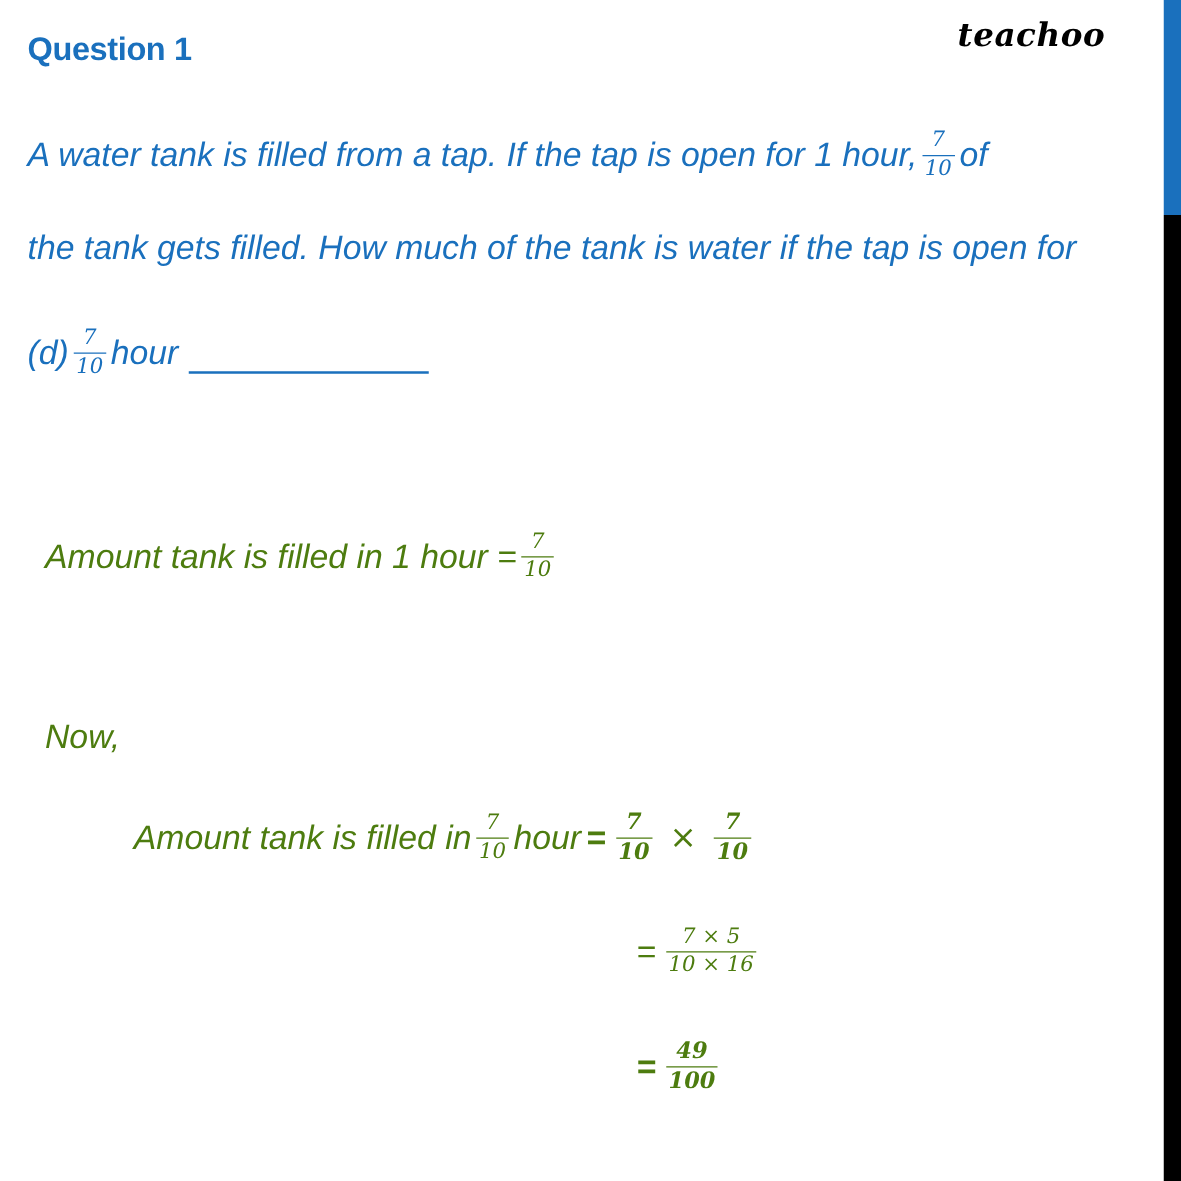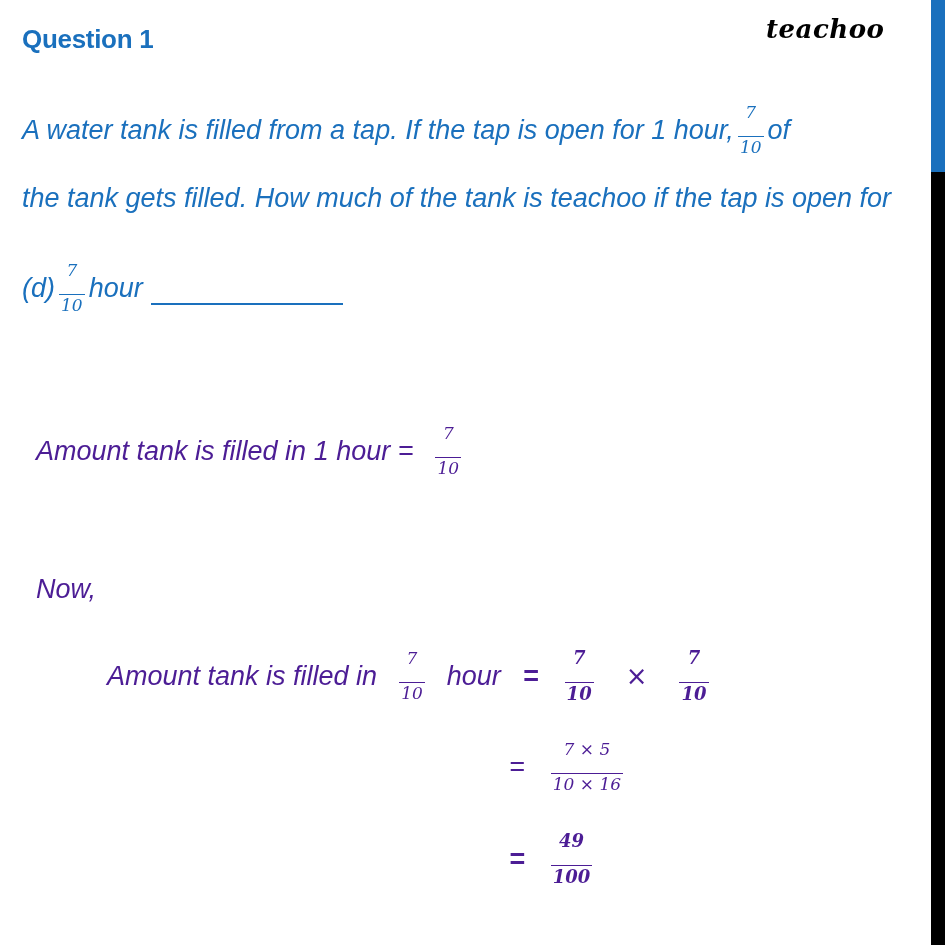--- a/index.html
+++ b/index.html
@@ -8,21 +8,21 @@
       background: #ffffff;
     }
     body {
       width: 945px;
       height: 945px;
       position: relative;
       overflow: hidden;
       font-family: "Liberation Sans", "DejaVu Sans", sans-serif;
     }
     .blue { color: #1a70bd; }
-    .black { color: #4c1d95; gap: 18px; }
+    .black { color: #4d7c0f; }
 
     .question-title {
       position: absolute;
       left: 22px;
       top: 24px;
       font-size: 26px;
       font-weight: bold;
       color: #1a70bd;
       letter-spacing: -0.3px;
     }
@@ -69,21 +69,20 @@
       vertical-align: middle;
       font-family: "DejaVu Serif", serif;
       font-size: 17px;
       line-height: 1.05;
       margin: 0 4px;
     }
     .frac .num { padding: 0 2px 2px 2px; }
     .frac .den {
       border-top: 1.6px solid currentColor;
       padding: 2px 2px 0 2px;
-      margin-top: 12px;
     }
     .frac.bold { font-weight: bold; }
     .frac.big { font-size: 18px; }
 
     .blank {
       display: inline-block;
       width: 192px;
       border-bottom: 2px solid #1a70bd;
       height: 20px;
       margin-left: 8px;
@@ -107,21 +106,21 @@
 <div class="line blue" style="left:22px; top:104px;">
   <span>A water tank is filled from a tap. If the tap is open for 1 hour,</span>
   <span class="frac">
     <span class="num">7</span>
     <span class="den">10</span>
   </span>
   <span>of</span>
 </div>
 
 <div class="line blue" style="left:22px; top:183px;">
-  <span>the tank gets filled. How much of the tank is teachoo if the tap is open for</span>
+  <span>the tank gets filled. How much of the tank is water if the tap is open for</span>
 </div>
 
 <div class="line blue" style="left:22px; top:262px;">
   <span>(d)</span>
   <span class="frac">
     <span class="num">7</span>
     <span class="den">10</span>
   </span>
   <span>hour</span>
   <span class="blank"></span>

